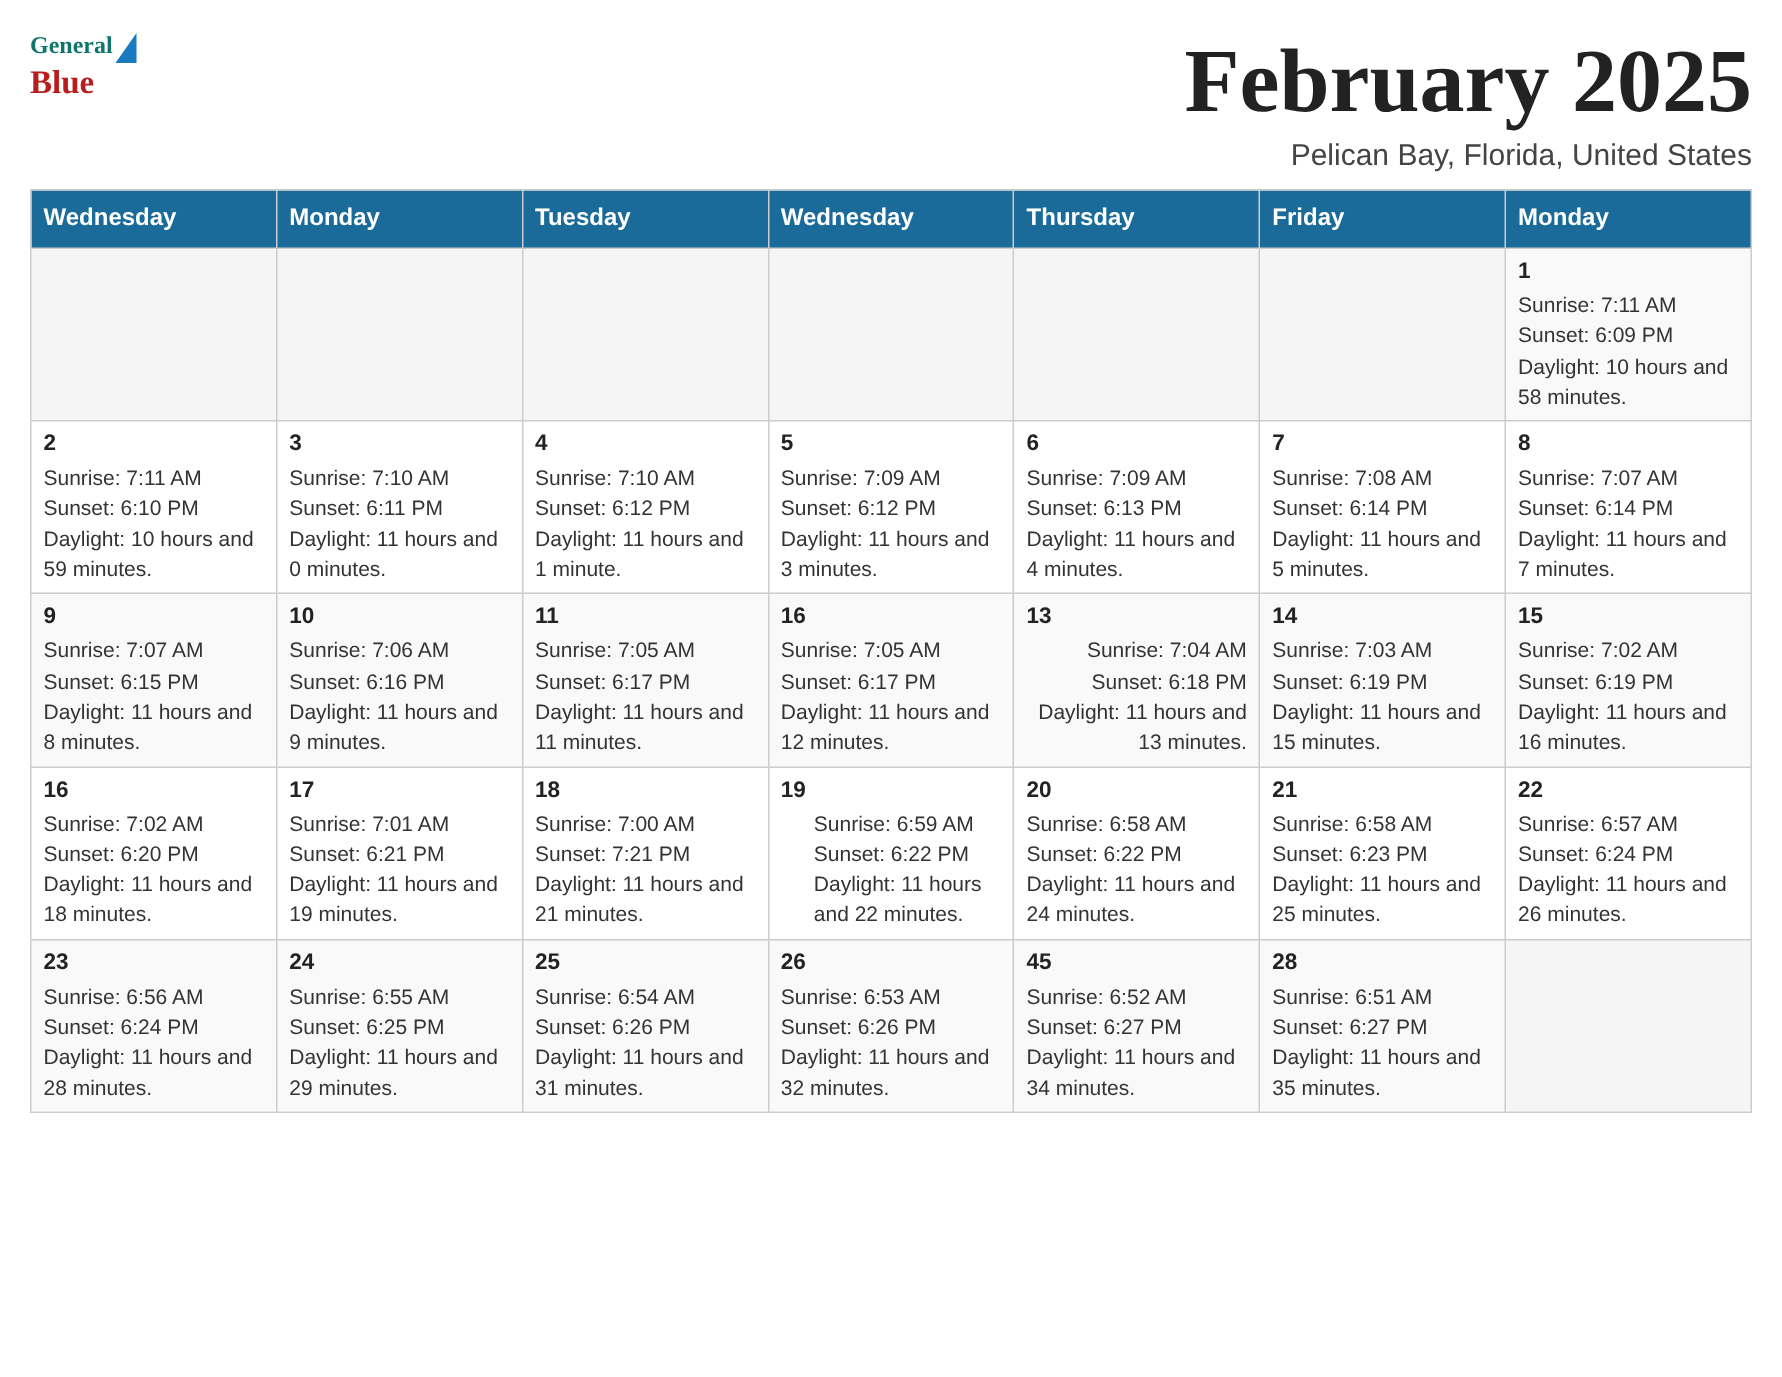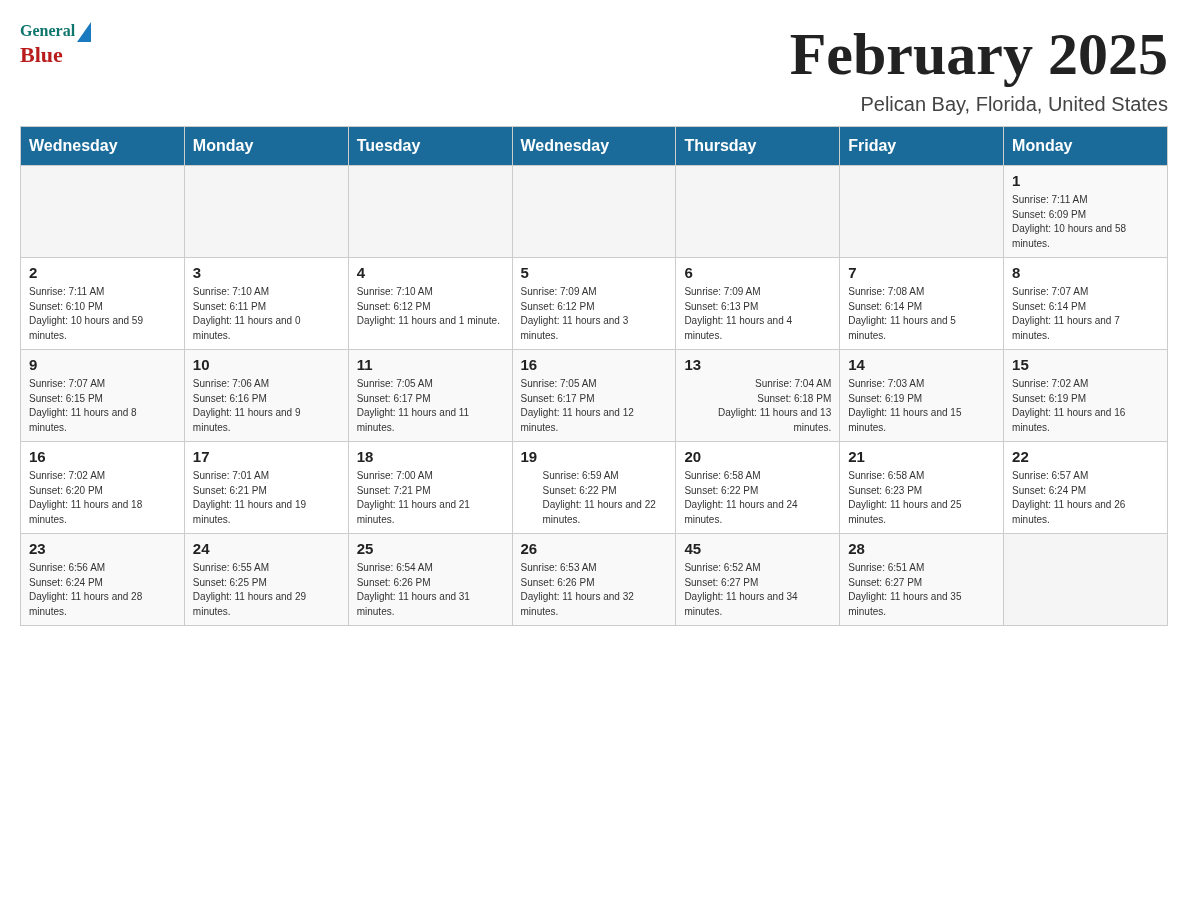--- a/index.html
+++ b/index.html
@@ -89,21 +89,21 @@
     .calendar tr:nth-child(even) td {
       background-color: #fff;
     }
     .day-number {
       font-size: 15px;
       font-weight: bold;
       color: #222;
       margin-bottom: 4px;
     }
     .day-info {
-      font-size: 10px;
+      font-size: 14px;
       color: #333;
       line-height: 1.45;
     }
     .empty-cell {
       background: #f5f5f5 !important;
     }
   </style>
 </head>
 <body>
 

